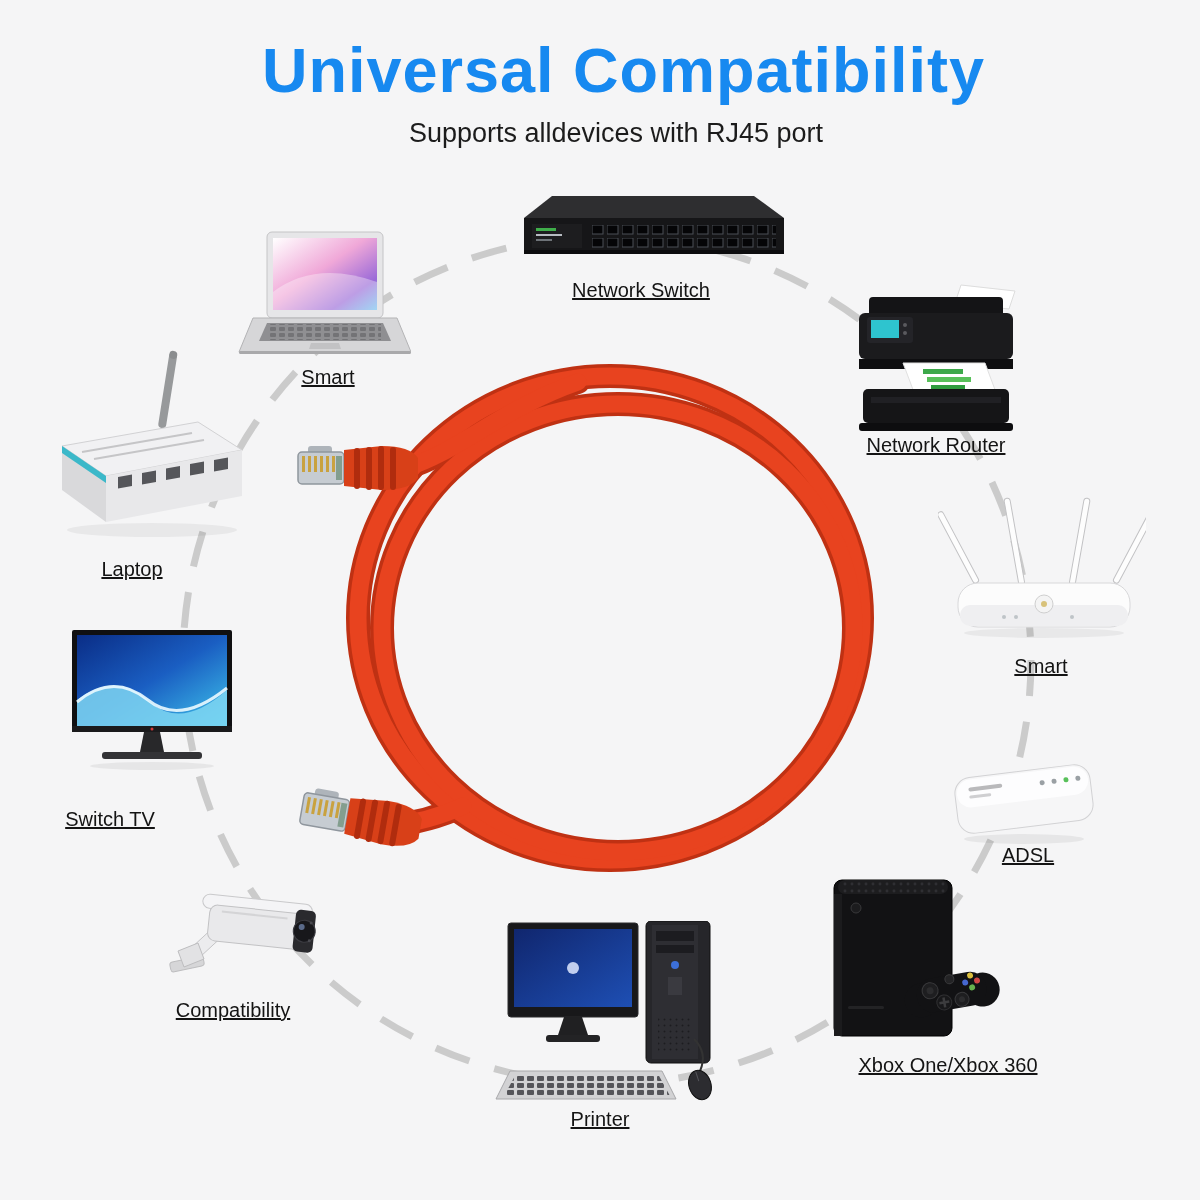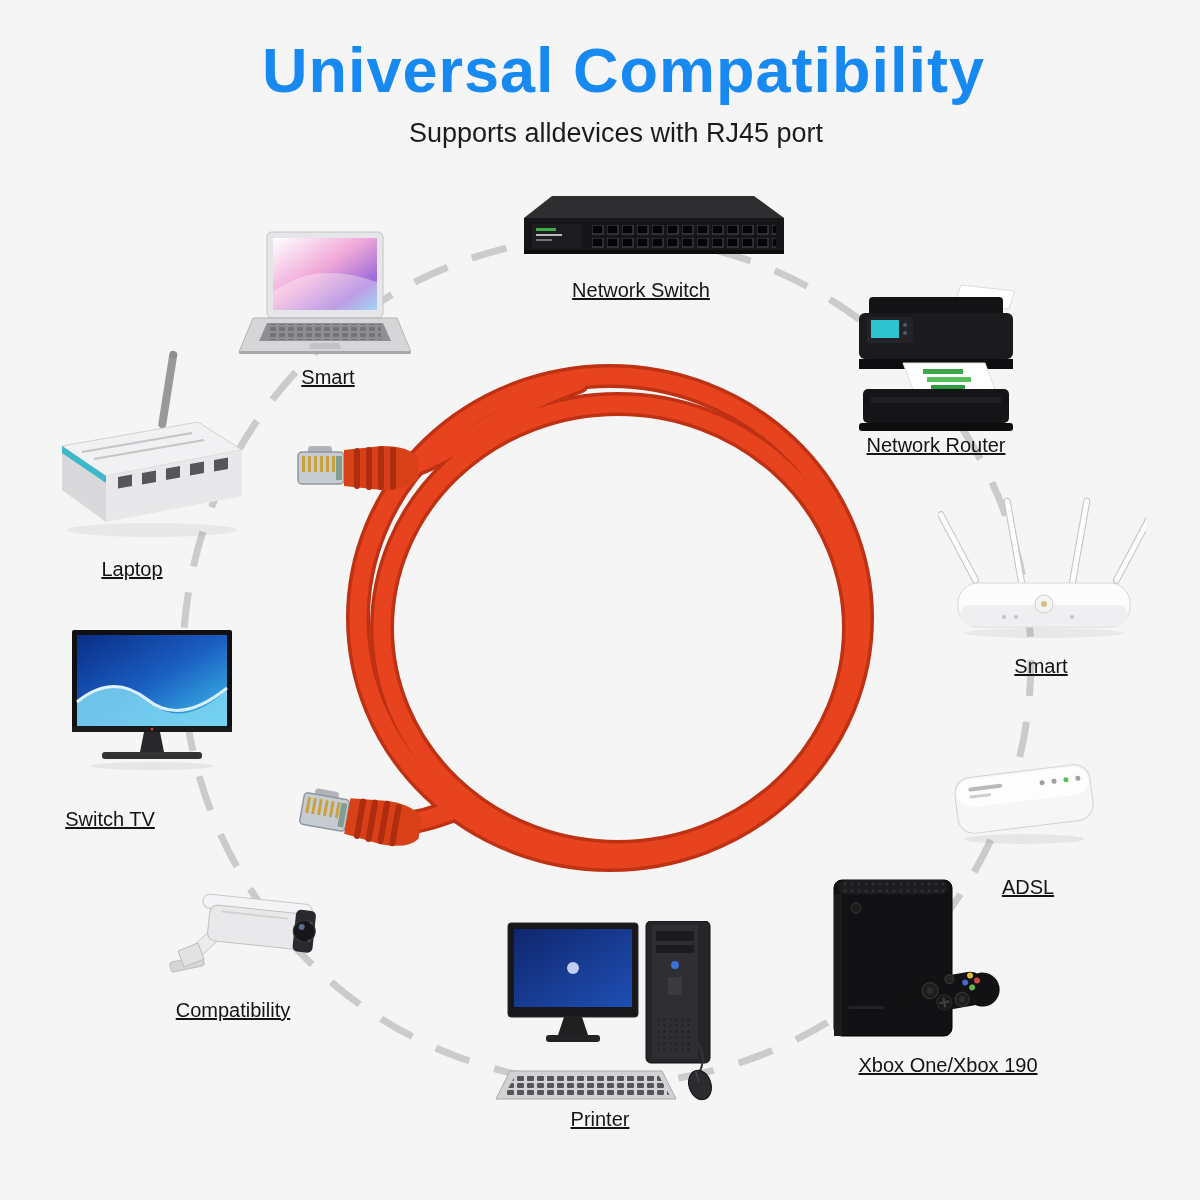--- a/index.html
+++ b/index.html
@@ -199,21 +199,21 @@
         <rect x="26" y="32" width="34" height="4" rx="2" fill="#b9b9bb"></rect>
         <rect x="26" y="40" width="22" height="3" rx="1.5" fill="#cfcfd1"></rect>
         <circle cx="100" cy="36" r="2.5" fill="#9aa0a4"></circle>
         <circle cx="112" cy="36" r="2.5" fill="#9aa0a4"></circle>
         <circle cx="124" cy="36" r="2.5" fill="#58c05a"></circle>
         <circle cx="136" cy="36" r="2.5" fill="#9aa0a4"></circle>
       </g>
       <ellipse cx="80" cy="90" rx="60" ry="5" fill="#000000" opacity="0.06"></ellipse>
     </svg>
   </div>
-  <div class="label" style="left:1028px;top:876px">ADSL</div>
+  <div class="label" style="left:1028px;top:844px">ADSL</div>
 
   <div class="dev" style="left:164px;top:881px">
     <svg width="160" height="124" viewBox="0 0 160 124">
       <polygon points="26,68 52,44 62,52 36,76" fill="#ececee" stroke="#c5c5c7"></polygon>
       <g transform="rotate(-12 23 83)">
           <rect x="6" y="78" width="34" height="10" rx="3" fill="#d6d6d8" stroke="#bdbdbf"></rect>
         </g>
       <polygon points="14,70 34,62 40,78 20,86" fill="#e2e2e4" stroke="#bdbdbf"></polygon>
       <g transform="rotate(6 90 50)">
         <rect x="36" y="18" width="110" height="14" rx="7" fill="#f4f4f6" stroke="#c9c9cb"></rect>
@@ -253,21 +253,21 @@
         <circle cx="40" cy="40" r="7.5" fill="#18181a" stroke="#303032"></circle>
         <path d="M40 35 V45 M35 40 H45" stroke="#3c3c3e" stroke-width="2.5" fill="none"></path>
         <circle cx="70" cy="18" r="3" fill="#d9bd3c"></circle>
         <circle cx="76" cy="24" r="3" fill="#cf4545"></circle>
         <circle cx="70" cy="30" r="3" fill="#66b04e"></circle>
         <circle cx="64" cy="24" r="3" fill="#4567cf"></circle>
         <circle cx="49" cy="18" r="4.5" fill="#232325" stroke="#3c3c3e"></circle>
       </g>
     </svg>
   </div>
-  <div class="label" style="left:948px;top:1054px">Xbox One/Xbox 190</div>
+  <div class="label" style="left:948px;top:1054px">Xbox One/Xbox 360</div>
 
   <div class="dev" style="left:476px;top:921px">
     <svg width="266" height="188" viewBox="0 0 266 188">
       <defs>
         <linearGradient id="pcg" x1="0" y1="0" x2="1" y2="1">
           <stop offset="0" stop-color="#10266e"></stop>
           <stop offset="1" stop-color="#1e4fb4"></stop>
         </linearGradient>
         <pattern id="pckeys" width="10" height="7" patternUnits="userSpaceOnUse">
           <rect x="1" y="1" width="7" height="5" rx="1" fill="#55555a"></rect>

